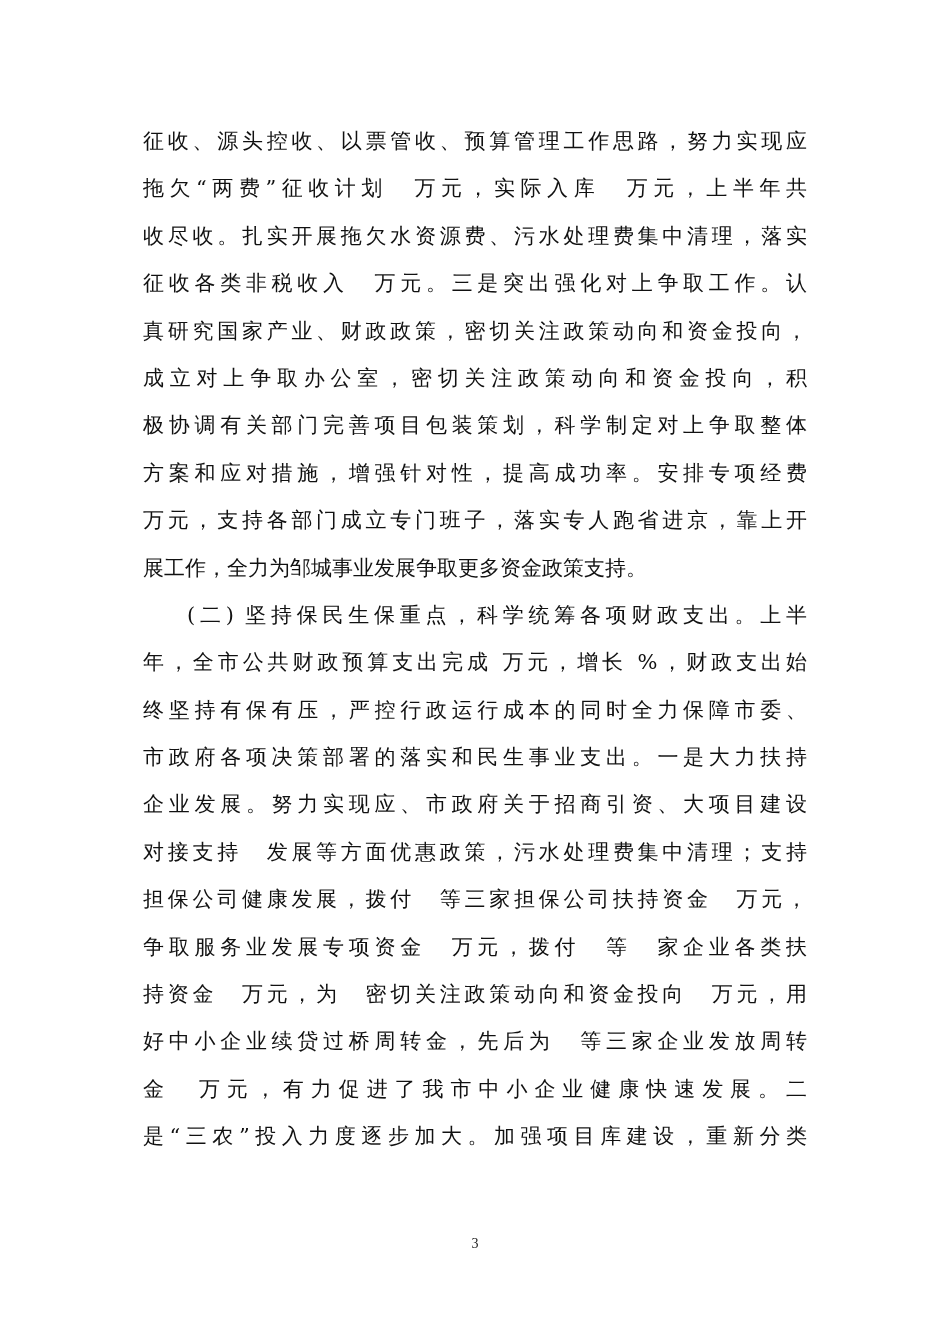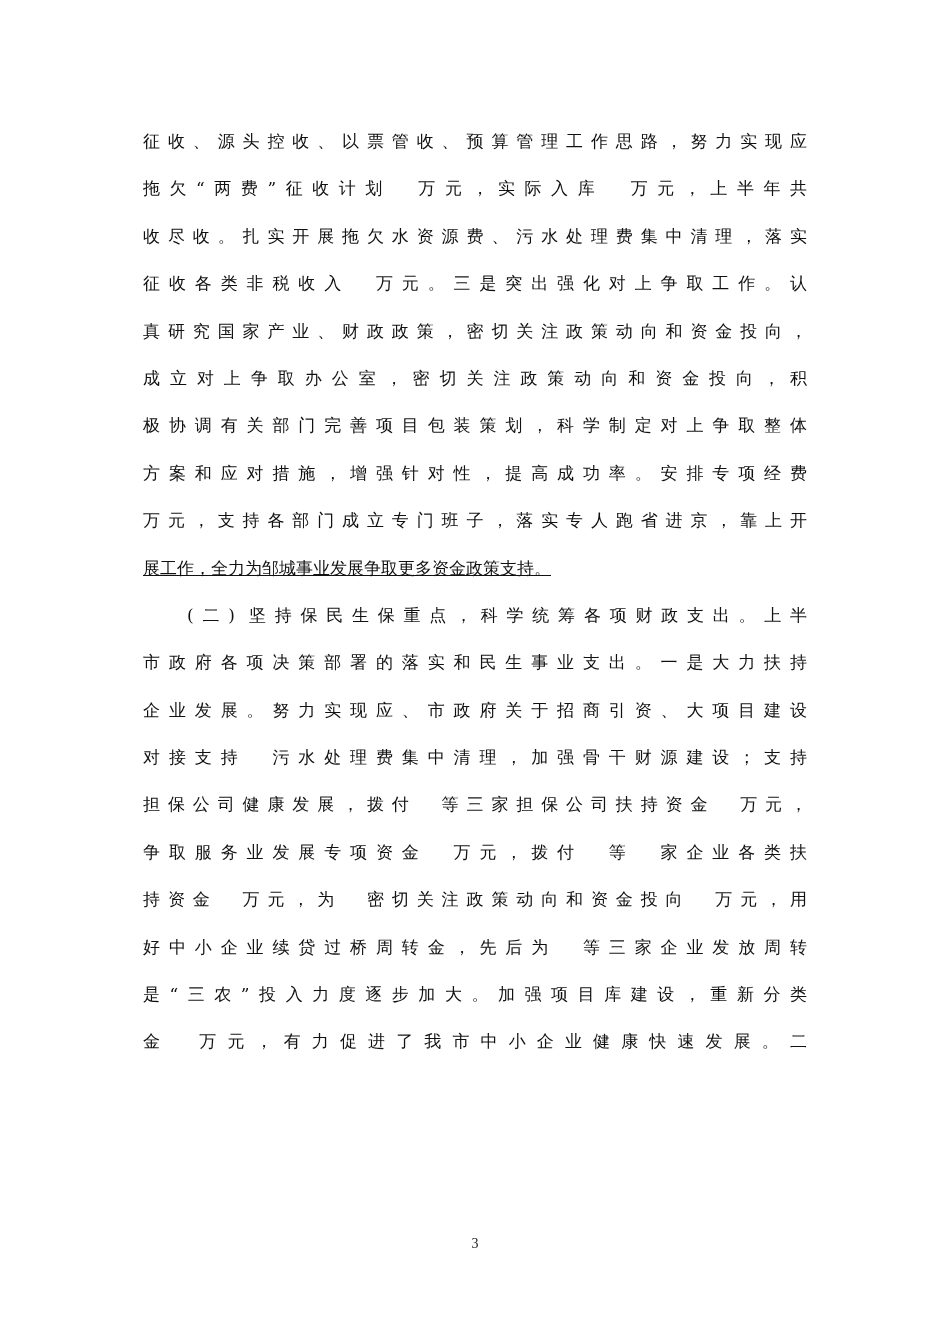--- a/index.html
+++ b/index.html
@@ -1,28 +1,28 @@
 <!DOCTYPE html>
 <html><head>
   <meta charset="utf-8">
   <style>
     html, body { margin: 0; padding: 0; background: #ffffff; }
     body { width: 950px; height: 1344px; position: relative; overflow: hidden; }
     .page { position: absolute; left: 0; top: 0; width: 950px; height: 1344px; background: #fff; }
     .text-block {
       position: absolute; left: 143px; top: 118px; width: 664px;
       font-family: "DejaVu Serif", "Liberation Serif", serif;
-      font-size: 17px; color: #111;
+      font-size: 21px; color: #111;
     }
     .line {
       height: 47.4px; line-height: 47.4px;
       white-space: nowrap; text-align: justify; text-align-last: justify;
       overflow: visible;
     }
-    .line.last { text-align-last: left; text-decoration: underline; }
+    .line.last { text-align-last: left; }
     .line.indent { padding-left: 44px; }
     .page-number {
       position: absolute; left: 0; width: 950px; top: 1236px;
       text-align: center; font-family: "Liberation Serif", serif; font-size: 14px; color: #222;
     }
   </style>
 </head>
 <body>
 
 <div class="page">
@@ -31,24 +31,26 @@
     <div class="line">拖欠“两费”征收计划　万元，实际入库　万元，上半年共</div>
     <div class="line">收尽收。扎实开展拖欠水资源费、污水处理费集中清理，落实</div>
     <div class="line">征收各类非税收入　万元。三是突出强化对上争取工作。认</div>
     <div class="line">真研究国家产业、财政政策，密切关注政策动向和资金投向，</div>
     <div class="line">成立对上争取办公室，密切关注政策动向和资金投向，积</div>
     <div class="line">极协调有关部门完善项目包装策划，科学制定对上争取整体</div>
     <div class="line">方案和应对措施，增强针对性，提高成功率。安排专项经费</div>
     <div class="line">万元，支持各部门成立专门班子，落实专人跑省进京，靠上开</div>
     <div class="line last">展工作，全力为邹城事业发展争取更多资金政策支持。</div>
     <div class="line indent">(二) 坚持保民生保重点，科学统筹各项财政支出。上半</div>
+    <div class="line">年，全市公共财政预算支出完成 万元，增长 %，财政支出始</div>
+    <div class="line">终坚持有保有压，严控行政运行成本的同时全力保障市委、</div>
     <div class="line">市政府各项决策部署的落实和民生事业支出。一是大力扶持</div>
     <div class="line">企业发展。努力实现应、市政府关于招商引资、大项目建设</div>
-    <div class="line">对接支持　污水处理费集中清理，加强骨干财源建设；支持</div>
+    <div class="line">对接支持　发展等方面优惠政策，污水处理费集中清理；支持</div>
     <div class="line">担保公司健康发展，拨付　等三家担保公司扶持资金　万元，</div>
     <div class="line">争取服务业发展专项资金　万元，拨付　等　家企业各类扶</div>
     <div class="line">持资金　万元，为　密切关注政策动向和资金投向　万元，用</div>
     <div class="line">好中小企业续贷过桥周转金，先后为　等三家企业发放周转</div>
+    <div class="line">金　万元，有力促进了我市中小企业健康快速发展。二</div>
     <div class="line">是“三农”投入力度逐步加大。加强项目库建设，重新分类</div>
-    <div class="line">金　万元，有力促进了我市中小企业健康快速发展。二</div>
   </div>
   <div class="page-number">3</div>
 </div>
 
 </body></html>

